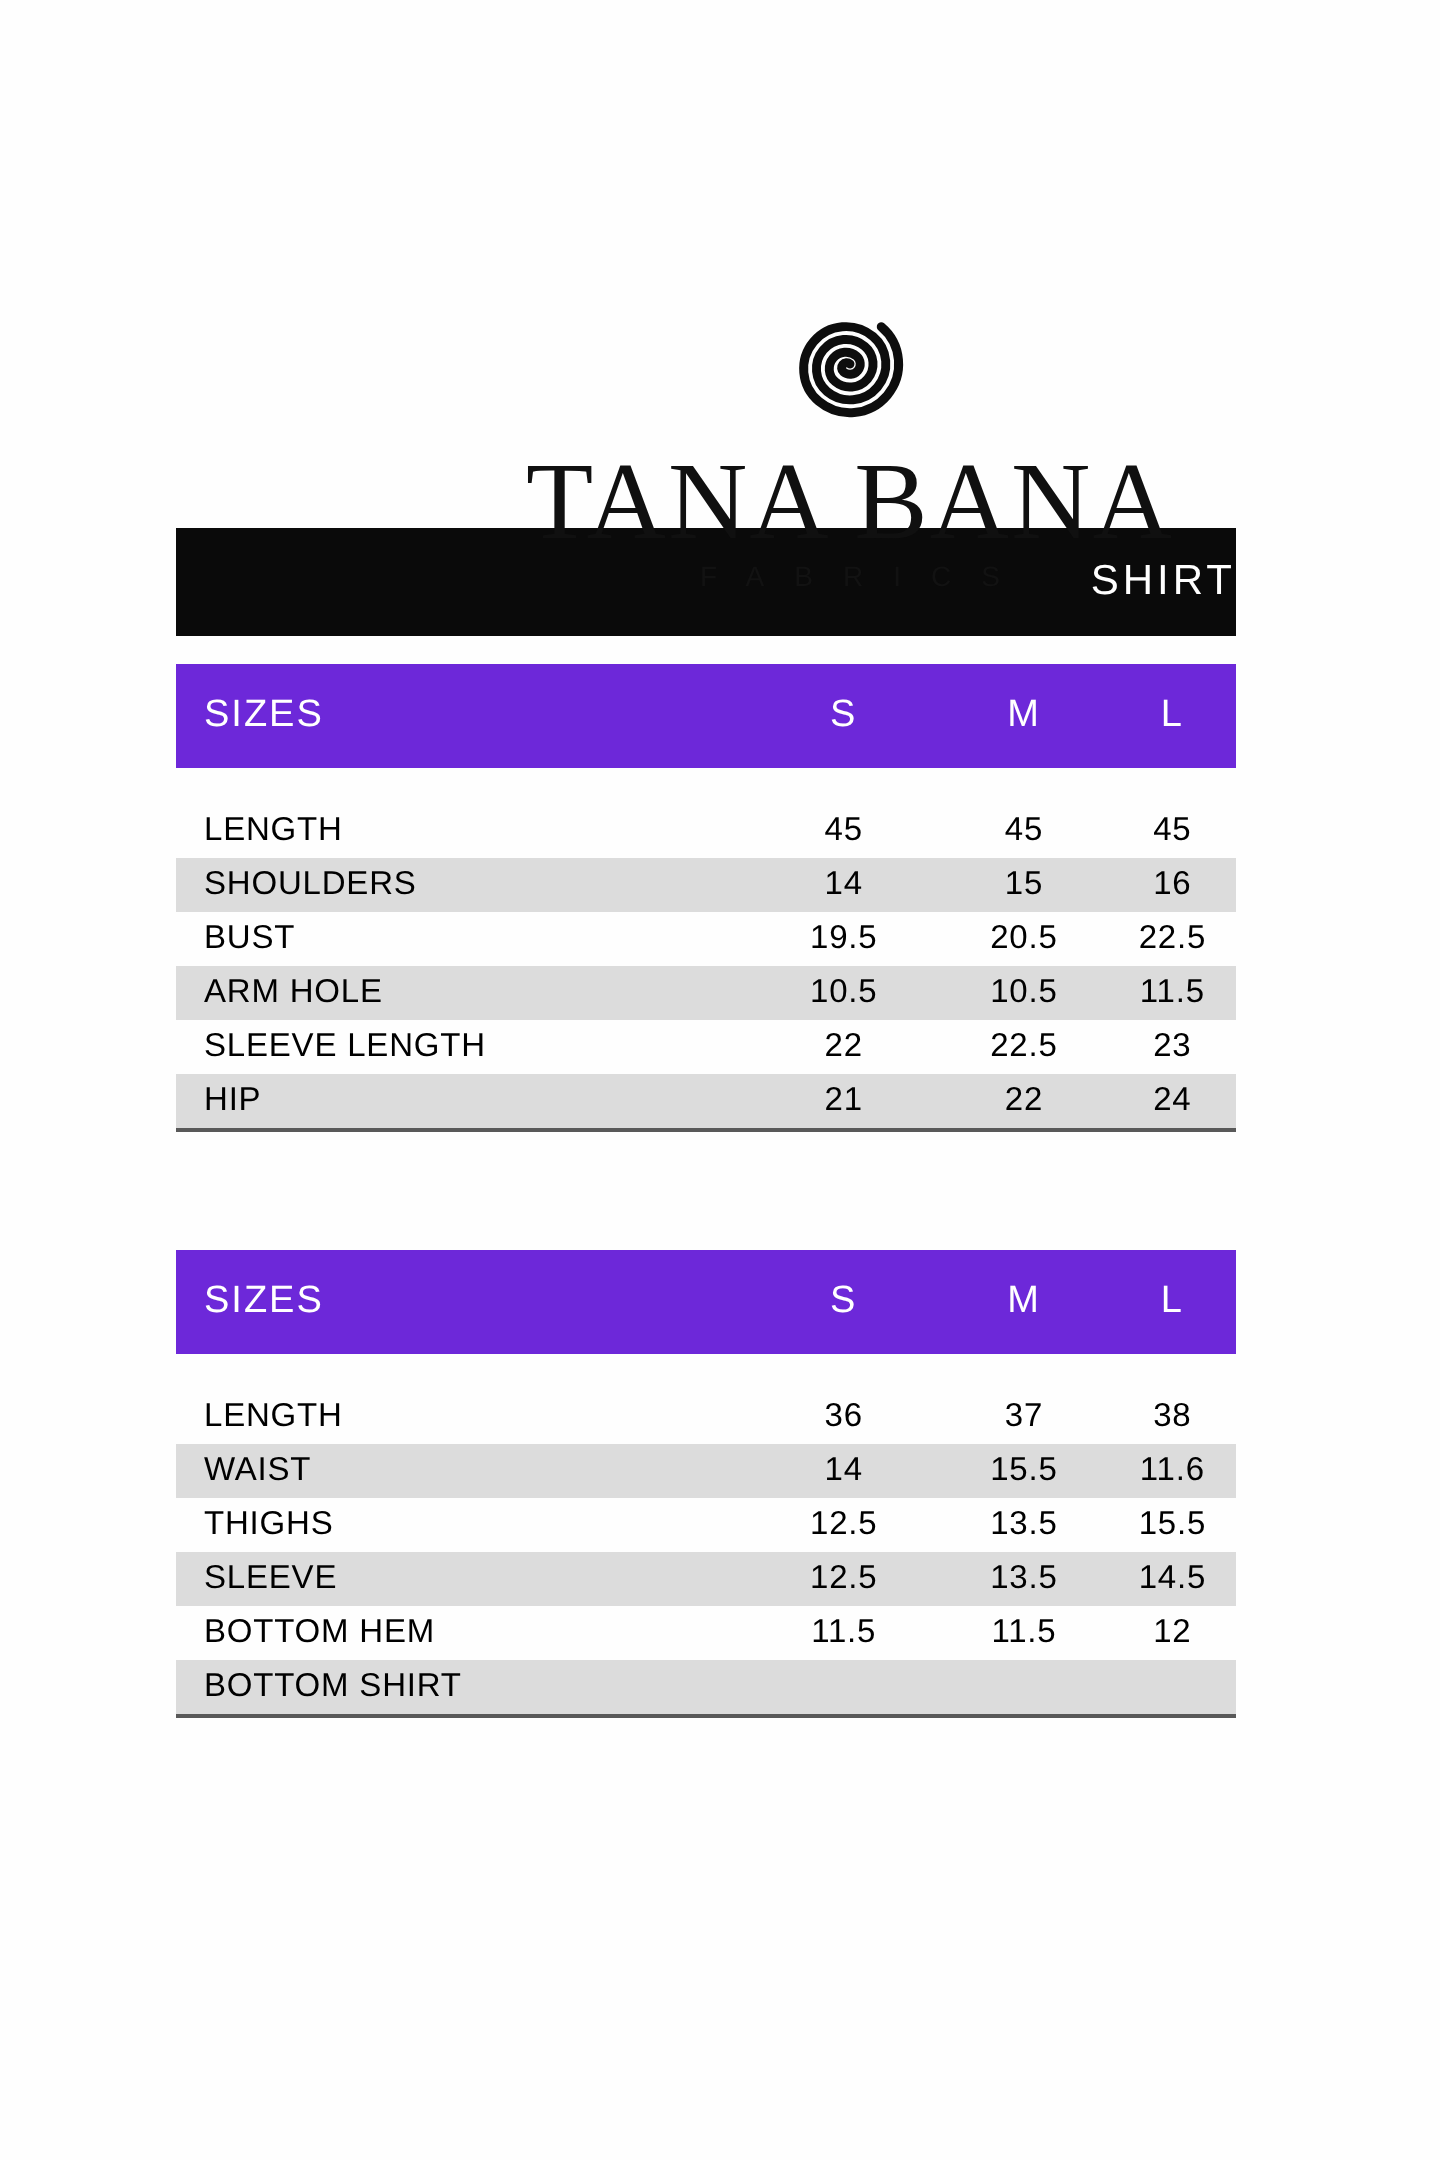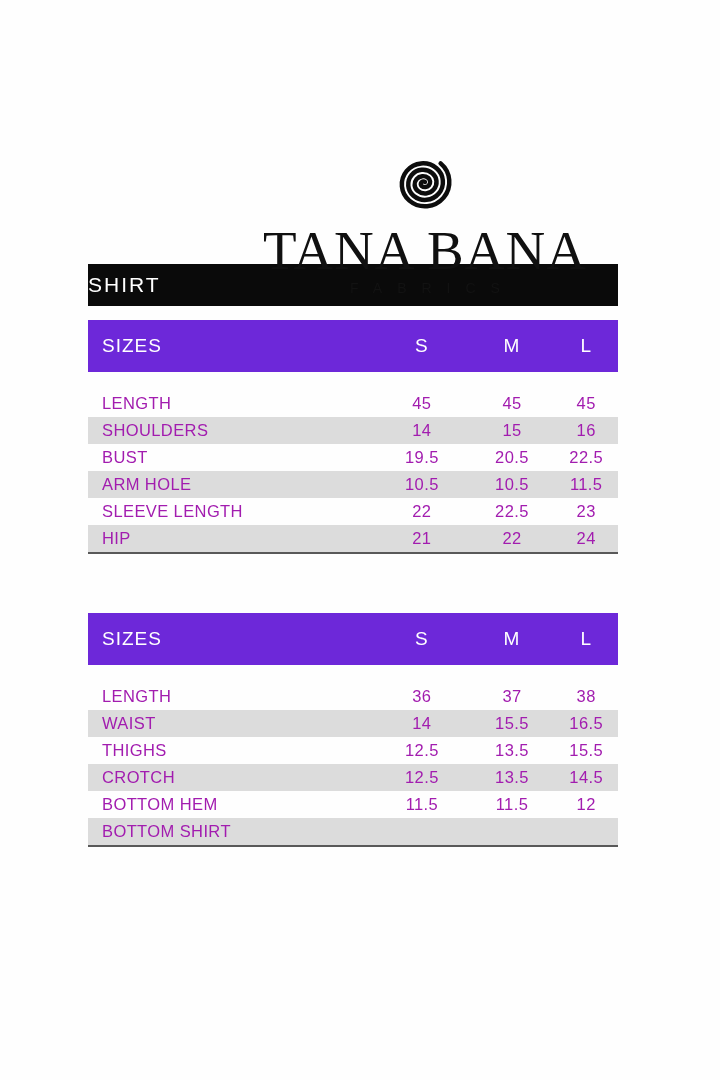--- a/index.html
+++ b/index.html
@@ -43,26 +43,26 @@
 
   
   .content {
     margin-left: 88px;
     width: 530px;
   }
   .sections { margin-top: 36px; }
   .size-section + .size-section { margin-top: 59px; }
 
   .title-bar {
-    height: 42px;
+    height: 54px;
     background: #0a0a0a;
     color: #ffffff;
     display: flex;
     align-items: center;
-    justify-content: flex-start;
+    justify-content: flex-end;
     font-size: 21px;
     letter-spacing: 2px;
   }
   .grid {
     display: grid;
     grid-template-columns: 54% 18% 16% 12%;
     align-items: center;
   }
   .sizes-bar {
     height: 52px;
@@ -76,21 +76,21 @@
   .val-cell { text-align: center; }
 
   .rows {
     margin-top: 18px;
     border-bottom: 2px solid #595959;
   }
   .row {
     height: 27px;
     font-size: 16.5px;
     letter-spacing: 0.4px;
-    color: #a21caf;
+    color: #000000;
   }
   .row.alt { background: #dcdcdc; }
 </style>
 </head>
 <body>
 
 <div class="logo">
   <svg class="spiral" viewBox="0 0 100 100" aria-hidden="true">
     <g transform="rotate(-50 50 50)">
       <path d="M88 50 A38 38 0 1 1 12 50 A33 33 0 1 1 78 50 A28 28 0 1 1 22 50 A23 23 0 1 1 68 50 A18 18 0 1 1 32 50 A13 13 0 1 1 58 50 A8 8 0 1 1 42 50 A4 4 0 1 1 50 50" fill="none" stroke="#0d0d0d" stroke-width="7" stroke-linecap="round"></path>
@@ -171,32 +171,32 @@
     <span class="label-cell">LENGTH</span>
     <span class="val-cell">36</span>
     <span class="val-cell">37</span>
     <span class="val-cell">38</span>
   </div>
 
   <div class="row grid alt">
     <span class="label-cell">WAIST</span>
     <span class="val-cell">14</span>
     <span class="val-cell">15.5</span>
-    <span class="val-cell">16.5</span>
+    <span class="val-cell">11.6</span>
   </div>
 
   <div class="row grid">
     <span class="label-cell">THIGHS</span>
     <span class="val-cell">12.5</span>
     <span class="val-cell">13.5</span>
     <span class="val-cell">15.5</span>
   </div>
 
   <div class="row grid alt">
-    <span class="label-cell">CROTCH</span>
+    <span class="label-cell">SLEEVE</span>
     <span class="val-cell">12.5</span>
     <span class="val-cell">13.5</span>
     <span class="val-cell">14.5</span>
   </div>
 
   <div class="row grid">
     <span class="label-cell">BOTTOM HEM</span>
     <span class="val-cell">11.5</span>
     <span class="val-cell">11.5</span>
     <span class="val-cell">12</span>

